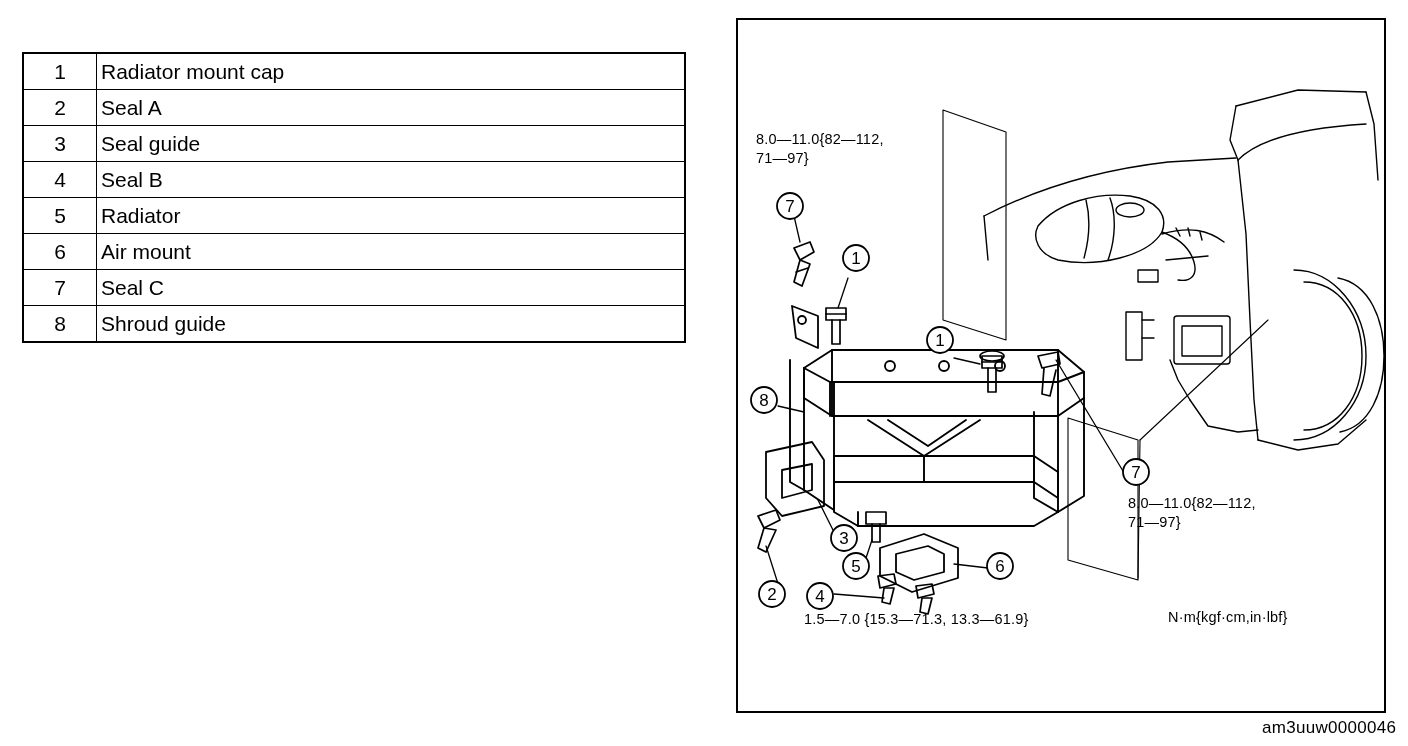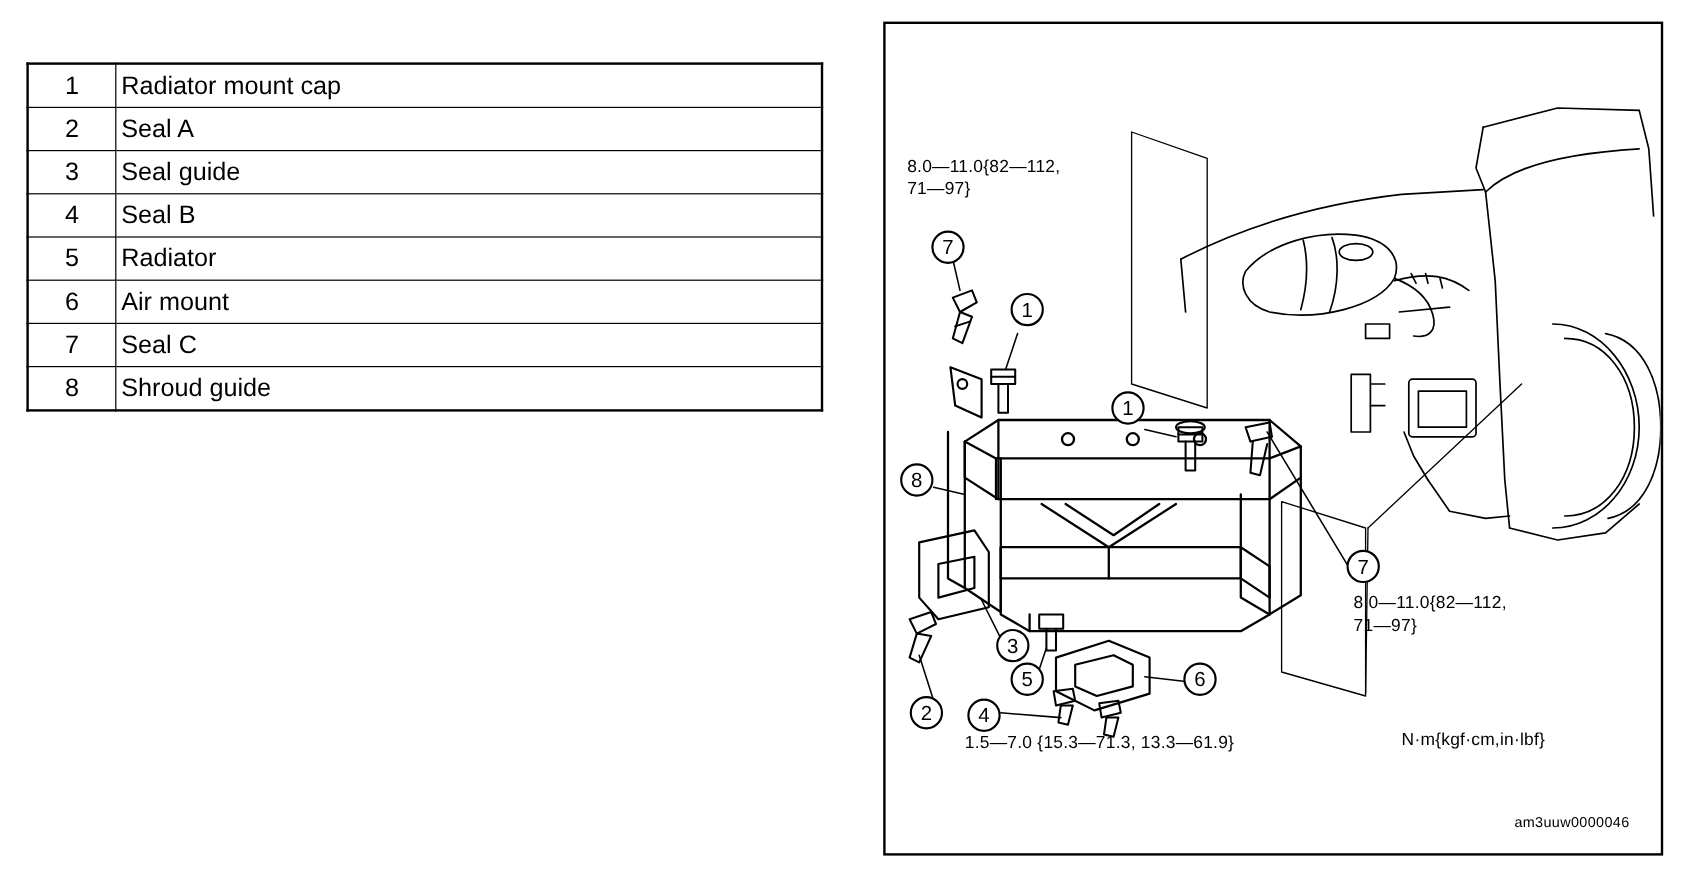--- a/index.html
+++ b/index.html
@@ -71,22 +71,22 @@
   }
 
   #note-upper { left: 18px; top: 110px; }
   #note-lower-right { left: 390px; top: 474px; }
   #note-bottom { left: 18px; top: 590px; margin-left: 48px; }
   #note-units { left: 430px; top: 588px; }
 
   #figure-id {
     position: absolute;
     left: 1262px;
-    top: 678px;
-    font-size: 12px;
+    top: 718px;
+    font-size: 17px;
     font-family: "Liberation Sans", sans-serif;
     letter-spacing: 0.3px;
   }
 
   .cal-label {
     font-size: 17px;
     font-family: "Liberation Sans", sans-serif;
     font-weight: normal;
   }
 </style>

